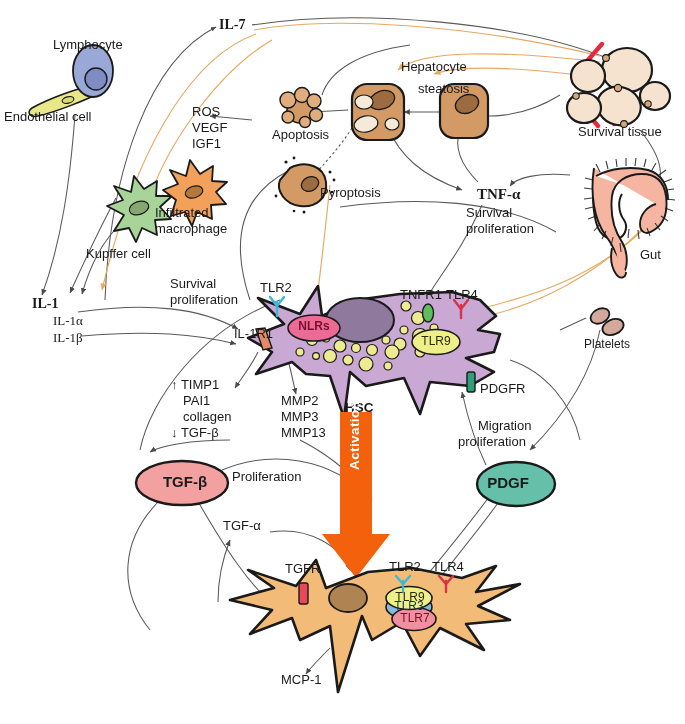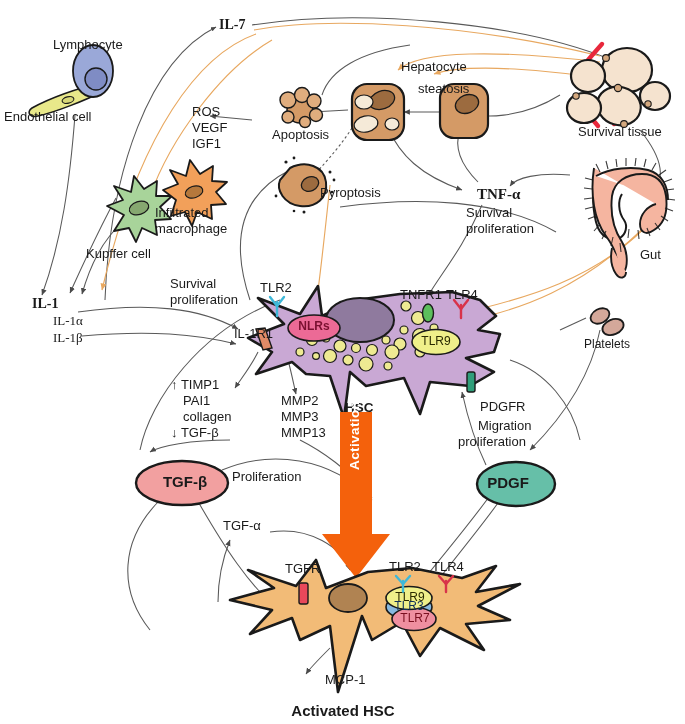--- a/index.html
+++ b/index.html
@@ -334,21 +334,21 @@
 <div class="lbl f13 serif" style="left:53px;top:331px;">IL-1β</div>
 <div class="lbl f13" style="left:170px;top:277px;">Survival</div>
 <div class="lbl f13" style="left:170px;top:293px;">proliferation</div>
 <div class="lbl f13" style="left:234px;top:327px;">IL-1R1</div>
 
 <div class="lbl f13" style="left:260px;top:281px;">TLR2</div>
 <div class="lbl f13" style="left:400px;top:288px;">TNFR1</div>
 <div class="lbl f13" style="left:446px;top:288px;">TLR4</div>
 <div class="lbl f12 ctr" style="left:294px;top:320px;width:40px;color:#7a1030;font-weight:bold;">NLRs</div>
 <div class="lbl f12 ctr" style="left:417px;top:335px;width:38px;color:#2a2a00;">TLR9</div>
-<div class="lbl f13" style="left:480px;top:400px;">PDGFR</div>
+<div class="lbl f13" style="left:480px;top:382px;">PDGFR</div>
 
 <div class="lbl f13b" style="left:345px;top:400px;">HSC</div>
 <div class="lbl f13b" style="left:347px;top:470px;color:#ffffff;transform:rotate(-90deg);transform-origin:left top;letter-spacing:0.4px;">Activation</div>
 
 <div class="lbl f13" style="left:171px;top:378px;">↑ TIMP1</div>
 <div class="lbl f13" style="left:183px;top:394px;">PAI1</div>
 <div class="lbl f13" style="left:183px;top:410px;">collagen</div>
 <div class="lbl f13" style="left:171px;top:426px;">↓ TGF-β</div>
 
 <div class="lbl f13" style="left:281px;top:394px;">MMP2</div>
@@ -364,16 +364,15 @@
 <div class="lbl f13" style="left:232px;top:470px;">Proliferation</div>
 <div class="lbl f13" style="left:223px;top:519px;">TGF-α</div>
 
 <div class="lbl f13" style="left:285px;top:562px;">TGFR</div>
 <div class="lbl f13" style="left:389px;top:560px;">TLR2</div>
 <div class="lbl f13" style="left:432px;top:560px;">TLR4</div>
 <div class="lbl f12 ctr" style="left:390px;top:600px;width:38px;color:#10305a;">TLR3</div>
 <div class="lbl f12 ctr" style="left:391px;top:591px;width:38px;color:#2a2a00;">TLR9</div>
 <div class="lbl f12 ctr" style="left:396px;top:612px;width:38px;color:#7a1020;">TLR7</div>
 
-<div class="lbl f13" style="left:281px;top:673px;margin-left:44px;">MCP-1</div>
-<div class="lbl f15b ctr" style="left:243px;top:702px;width:200px;">Activated HSC</div>
+<div class="lbl f13" style="left:281px;top:673px;">MCP-1</div>
 
 </div>
 
 </body></html>

